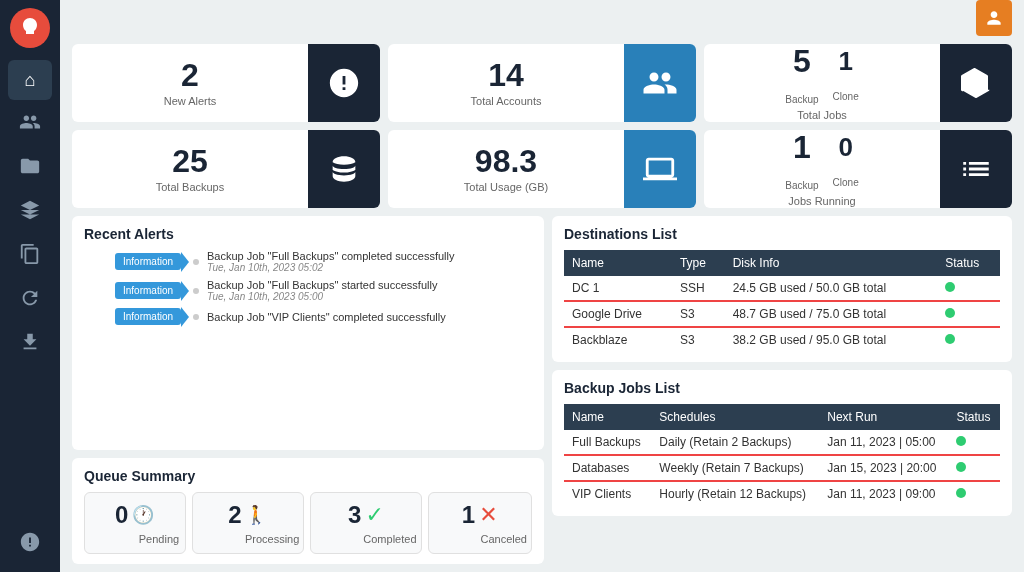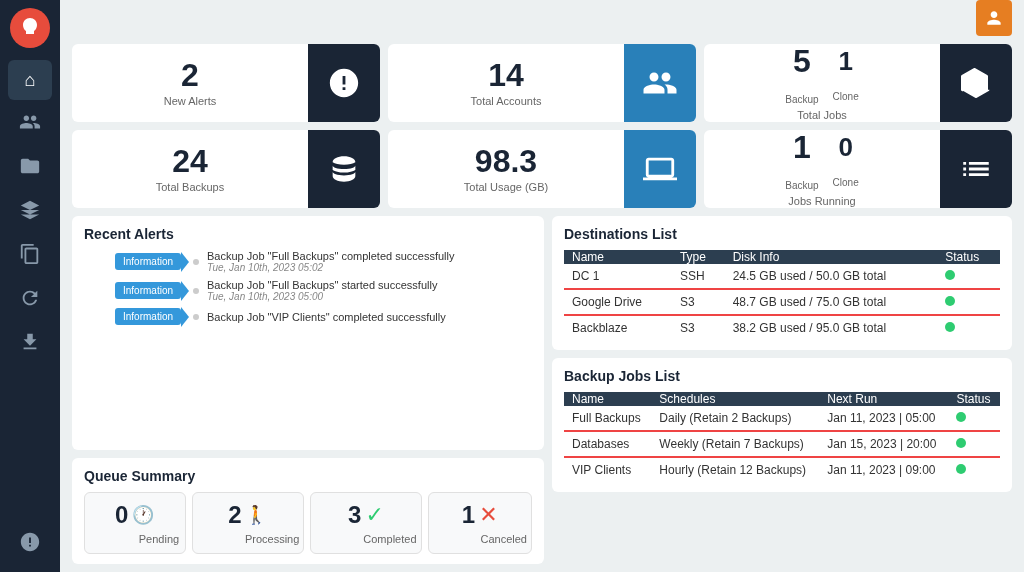--- a/index.html
+++ b/index.html
@@ -273,21 +273,21 @@
     .data-table {
       width: 100%;
       border-collapse: collapse;
       font-size: 12px;
     }
     .data-table thead tr {
       background: #2c3e50;
       color: white;
     }
     .data-table thead th {
-      padding: 0 8px;
+      padding: 6px 8px;
       text-align: left;
       font-weight: 500;
     }
     .data-table tbody tr {
       border-bottom: 2px solid #ef4444;
     }
     .data-table tbody tr:last-child { border-bottom: none; }
     .data-table tbody td {
       padding: 5px 8px;
       color: #333;
@@ -421,21 +421,21 @@
             <path d="M21 16.5c0 .38-.21.71-.53.88l-7.9 4.44c-.16.12-.36.18-.57.18-.21 0-.41-.06-.57-.18l-7.9-4.44A.991.991 0 012 16.5v-9c0-.38.21-.71.53-.88l7.9-4.44c.16-.12.36-.18.57-.18.21 0 .41.06.57.18l7.9 4.44c.32.17.53.5.53.88v9z"></path>
           </svg>
         </div>
       </div>
     </div>
 
     <div class="stats-row">
 
       <div class="stat-card">
         <div class="stat-text">
-          <span class="stat-number">24</span>
+          <span class="stat-number">25</span>
           <span class="stat-label">Total Backups</span>
         </div>
         <div class="stat-icon">
           <svg width="34" height="34" viewBox="0 0 24 24" fill="white">
             <path d="M12 3C7.58 3 4 4.79 4 7v10c0 2.21 3.58 4 8 4s8-1.79 8-4V7c0-2.21-3.58-4-8-4zM4 12.68C5.49 13.72 8.53 14.5 12 14.5s6.51-.78 8-1.82V14c0 1.29-3.13 2.5-8 2.5S4 15.29 4 14v-1.32zm0-5.36C5.49 8.36 8.53 9 12 9s6.51-.64 8-1.68V9.5C20 10.79 16.87 12 12 12S4 10.79 4 9.5V7.32z"></path>
           </svg>
         </div>
       </div>
 
       <div class="stat-card">

